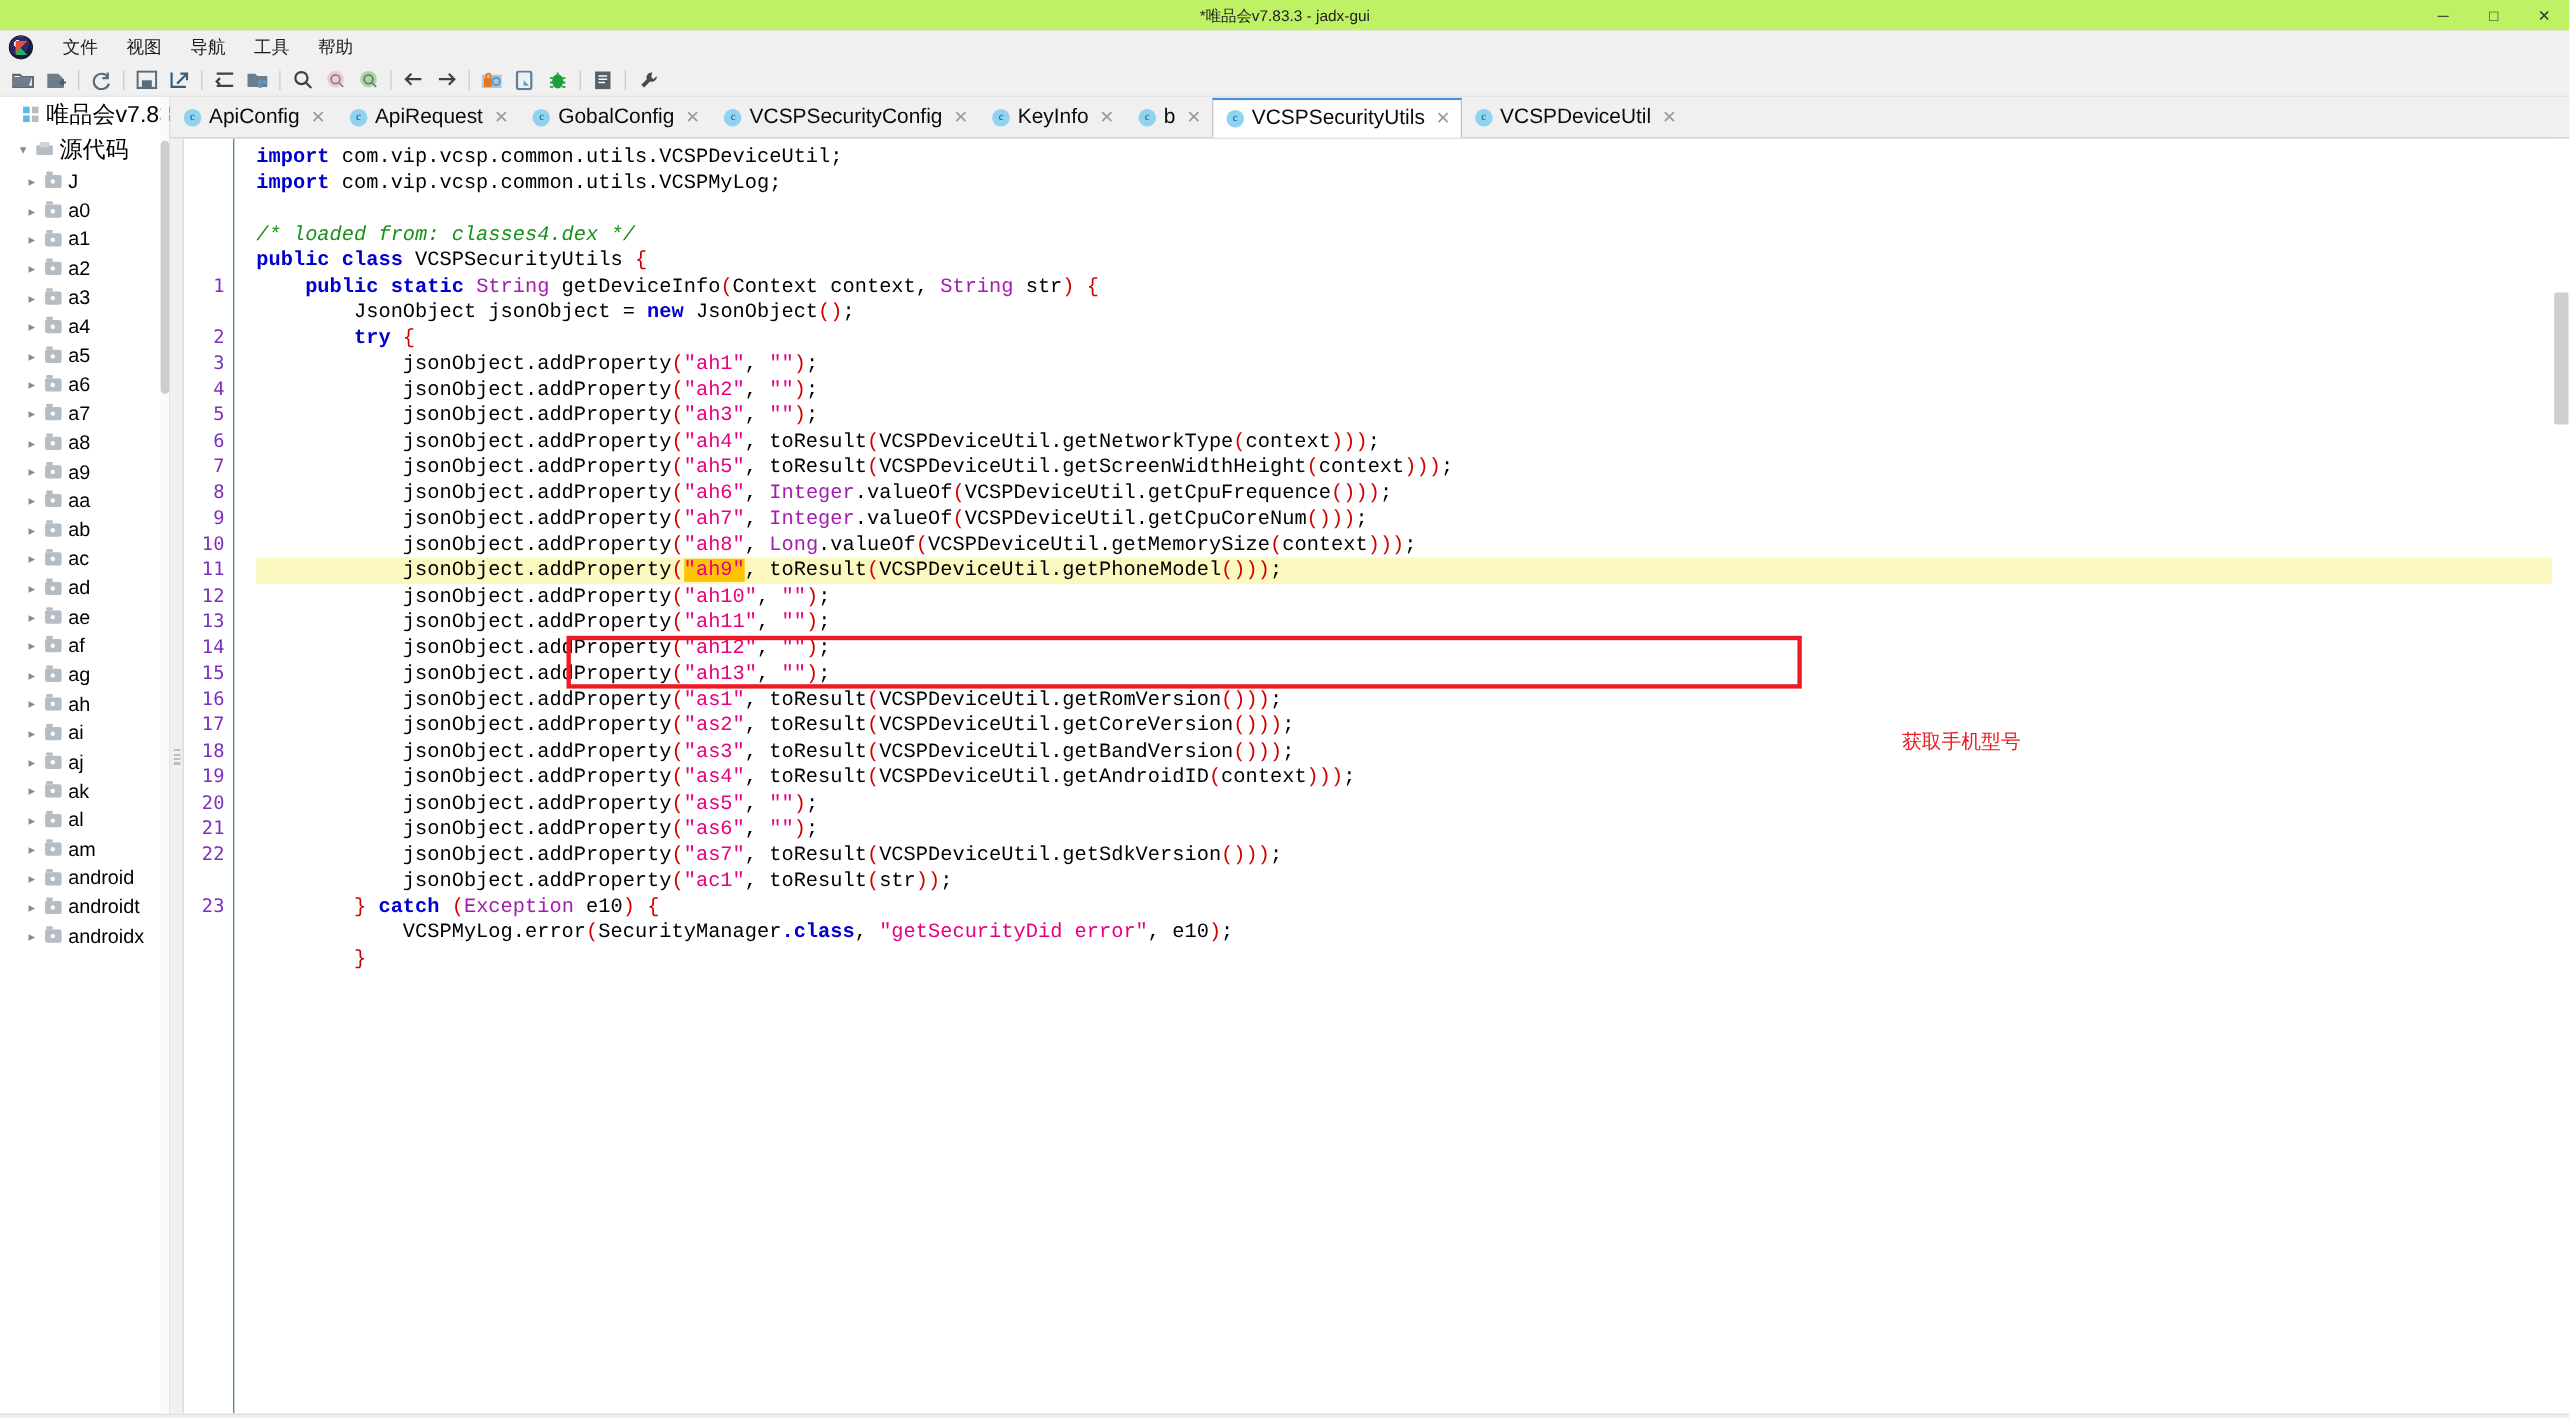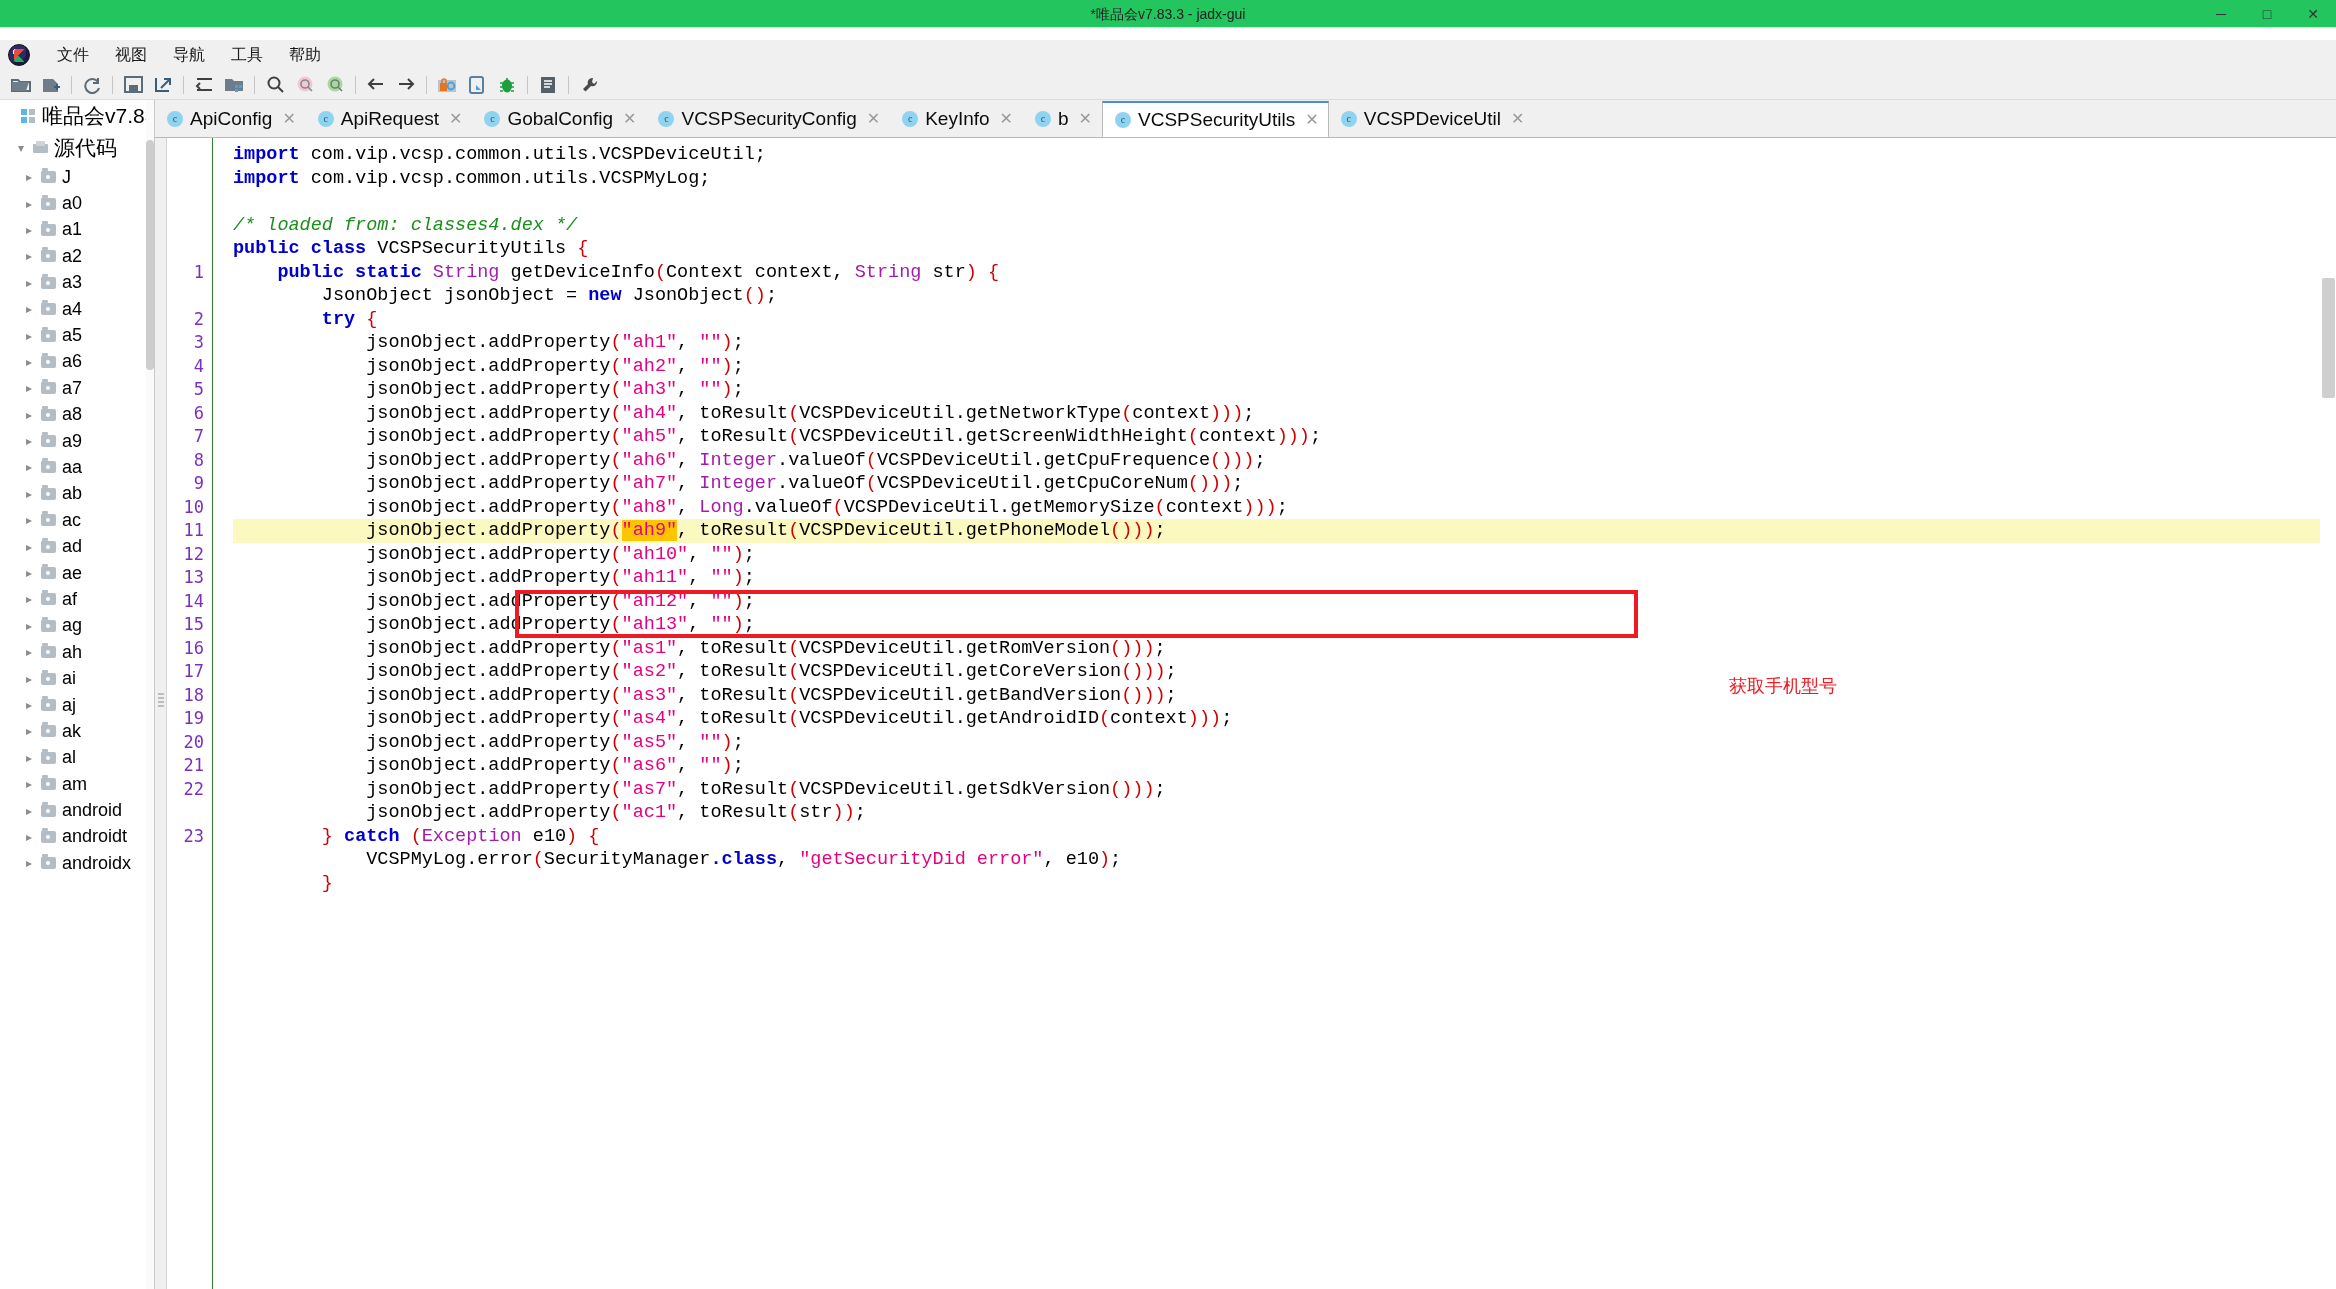--- a/index.html
+++ b/index.html
@@ -5,33 +5,33 @@
   * { box-sizing: border-box; margin:0; padding:0; }
   html,body { width:2336px; height:1289px; overflow:hidden; }
   body {
     font-family: "Liberation Sans", sans-serif;
     background:#ffffff;
     font-size:15px;
     color:#000;
   }
   
   #titlebar {
-    height:28px; background:#22c55e; display:flex; align-items:center;
+    height:28px; background:#bef264; display:flex; align-items:center;
     border-bottom:1px solid #e2e2e2; position:relative;
   }
   #title-text {
     position:absolute; left:0; right:0; text-align:center;
     font-size:14px; color:#222; line-height:28px;
   }
   .win-btns { margin-left:auto; display:flex; height:28px; z-index:3; }
   .win-btn { width:46px; height:28px; display:flex; align-items:center; justify-content:center;
     font-size:14px; color:#333; }
 
   
-  #menubar { height:30px; background:#f0f0f0; display:flex; align-items:center; padding-left:8px;margin-top:12px; }
+  #menubar { height:30px; background:#f0f0f0; display:flex; align-items:center; padding-left:8px; }
   #applogo {
     width:22px; height:22px; border-radius:50%;
     background:radial-gradient(circle at 35% 35%, #ffffff 0 18%, #2b2b6b 19% 55%, #1a1a44 56% 100%);
     position:relative; margin-right:14px; flex:none;
     border:1px solid #111;
   }
   #applogo:after{
     content:""; position:absolute; left:5px; top:4px; width:11px; height:13px;
     background:
       linear-gradient(135deg,#e74c3c 0 45%, transparent 46%),

